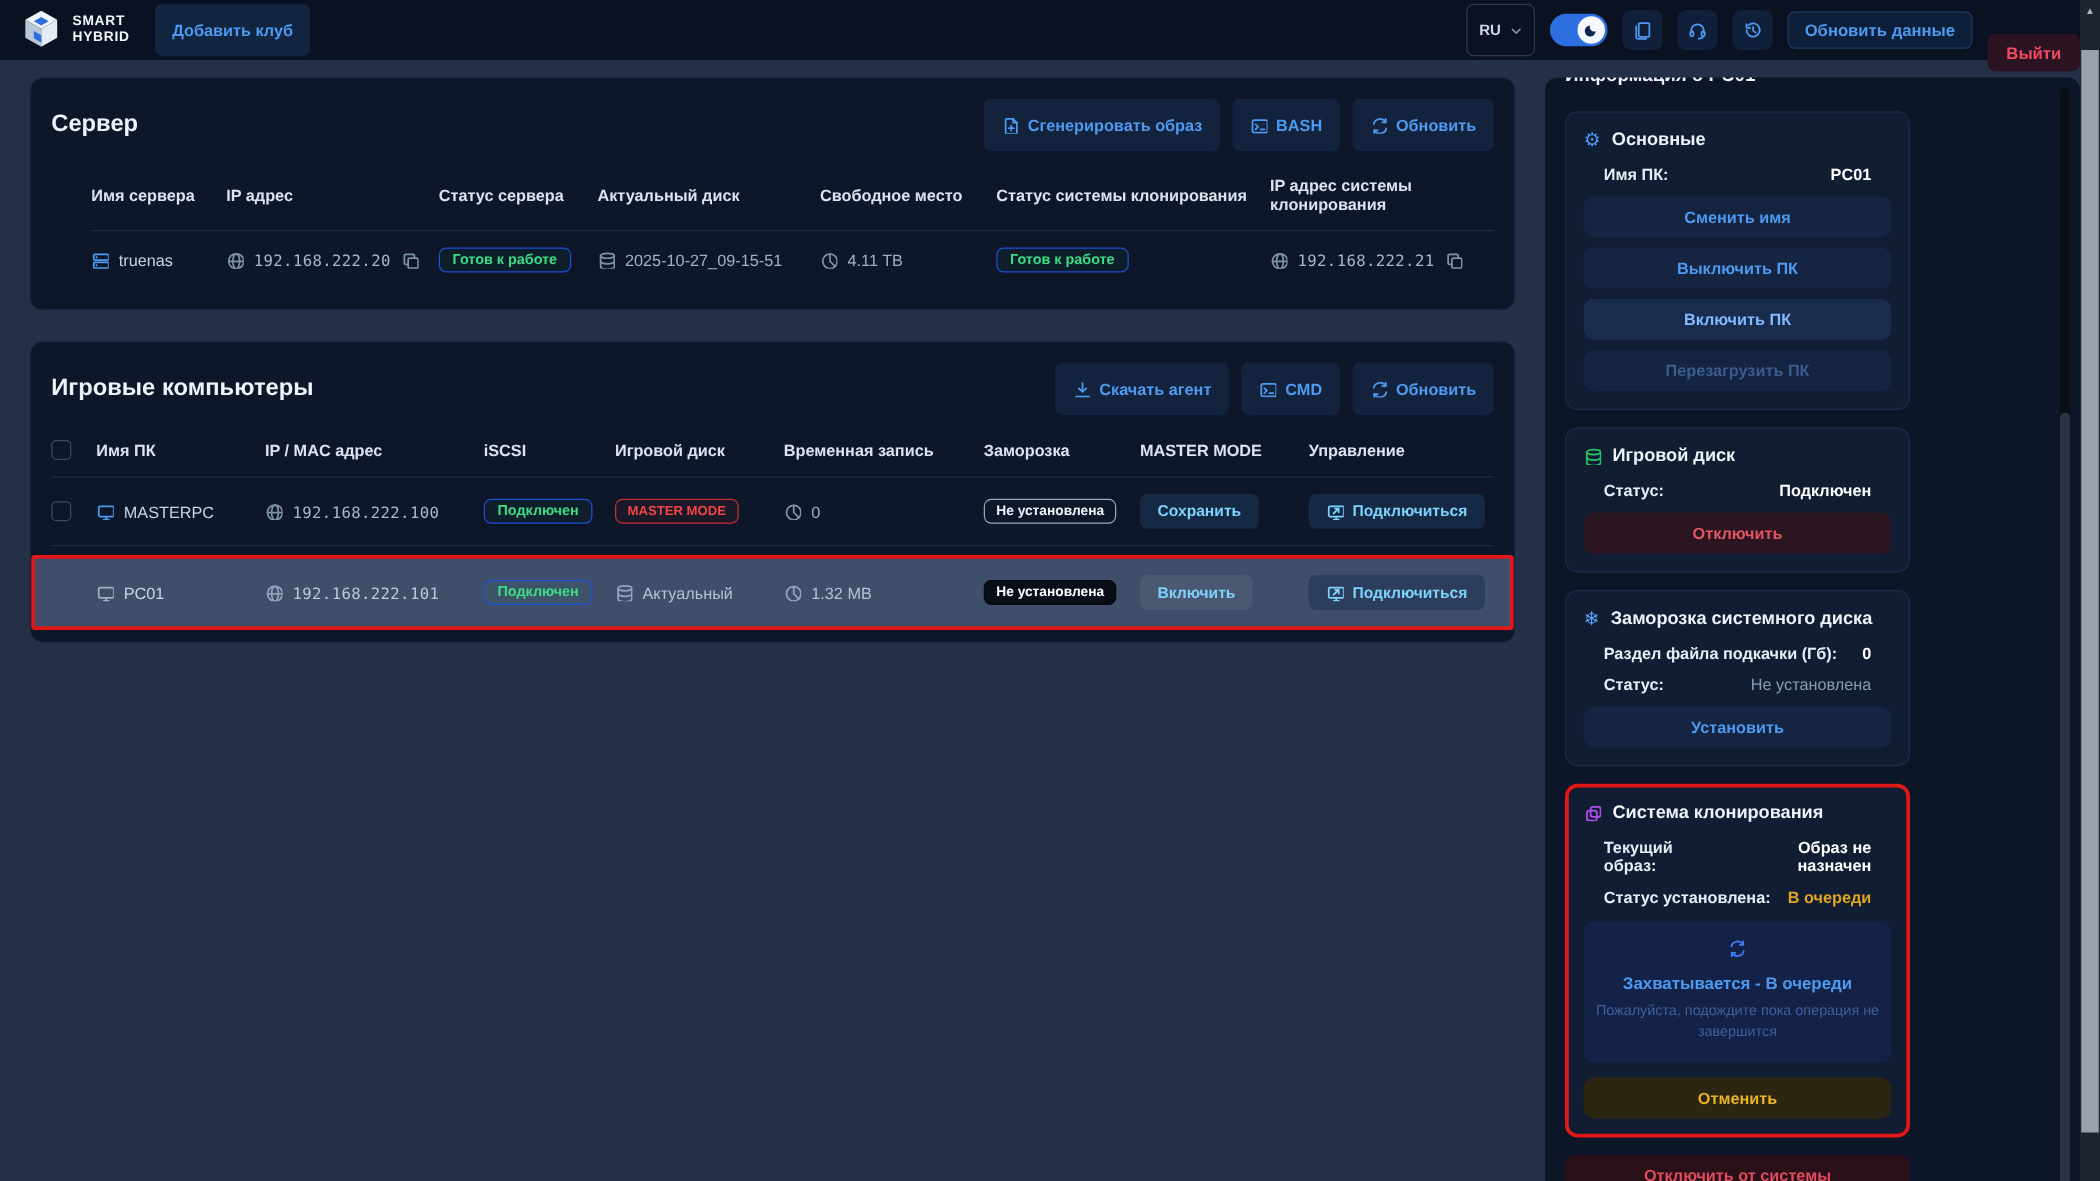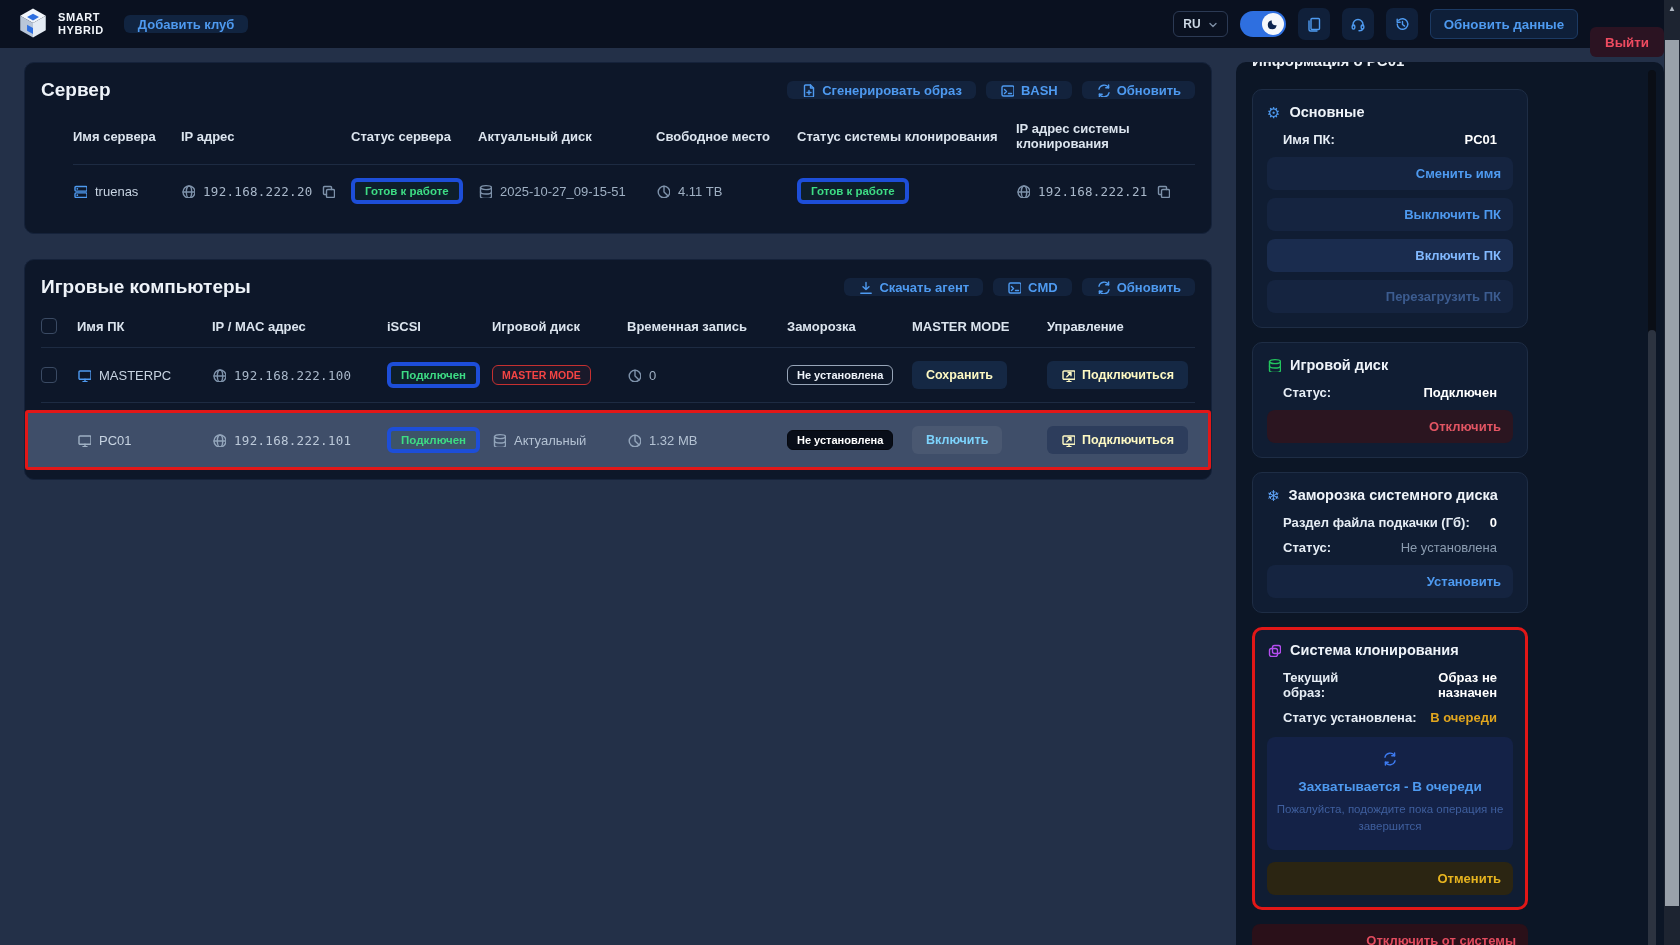--- a/index.html
+++ b/index.html
@@ -25,23 +25,23 @@
   .brand { display:flex; align-items:center; gap:8px; margin-right:8px; }
   .brand-text { font-size:11px; font-weight:700; letter-spacing:.6px; color:#f2f6fb; line-height:1.15; }
   .club-select {
     display:flex; align-items:center; gap:10px; height:32px; padding:0 12px;
     background:#0c1526; border:1px solid #2c3a54; border-radius:8px;
     color:#e8eef6; font-size:13px; cursor:pointer; min-width:276px; justify-content:space-between;
   }
   .club-select .chev { color:#7d8da3; }
   .btn { border:none; cursor:pointer; border-radius:6px; font-family:inherit; display:inline-flex;
          align-items:center; gap:7px; font-size:13px; }
-  .btn-blue { background:#112440; color:#4e9af0; font-weight:700; height:18px; padding:0 14px; }
+  .btn-blue { background:#112440; color:#4e9af0; font-weight:700; height:42px; padding:0 14px; }
   .tb-spacer { flex:1; }
-  .lang-chip { display:flex; align-items:center; gap:6px; height:26px; padding:0 9px;
+  .lang-chip { display:flex; align-items:center; gap:6px; height:42px; padding:0 9px;
     border:1px solid #2c3a54; border-radius:6px; color:#cdd8e4; font-size:12px; font-weight:700; cursor:pointer; }
   .lang-chip .chev { color:#7d8da3; }
   .toggle { width:46px; height:26px; background:#2e6fe0; border-radius:13px; position:relative; cursor:pointer; flex:none; }
   .toggle .knob { position:absolute; top:2px; right:2px; width:22px; height:22px; background:#f5f8fc;
     border-radius:50%; display:flex; align-items:center; justify-content:center; }
   .icon-btn { width:32px; height:32px; border-radius:7px; background:#10203a; color:#4e9af0;
     display:flex; align-items:center; justify-content:center; border:none; cursor:pointer; }
   .btn-outline { background:#0e1f39; border:1px solid #1c3a63; color:#4e9af0; font-weight:700; height:30px; padding:0 13px; border-radius:6px; cursor:pointer; }
   .btn-logout { background:#2b1322; color:#ee4b60; font-weight:700; height:30px; padding:0 15px; border-radius:6px; border:none; cursor:pointer;margin-top:36px; }
 
@@ -61,30 +61,30 @@
   .thead { display:grid; align-items:center; font-weight:700; font-size:13px; color:#dbe4ee;
            margin-top:20px; padding-bottom:13px; border-bottom:1px solid #1d2b42; }
   .trow  { display:grid; align-items:center; padding:13px 0; font-size:13px; color:#c3cfdd; }
   .grid-server  { grid-template-columns:108px 170px 127px 178px 141px 219px 1fr;margin-left:32px; }
   .grid-pc      { grid-template-columns:36px 135px 175px 105px 135px 160px 125px 135px 1fr; }
   .cell { display:flex; align-items:center; gap:8px; min-width:0; }
   .cell .dim-ic { color:#7e92aa; }
   .ip { color:#a9b8ca; letter-spacing:.3px; font-size:12.5px; }
   .copy-btn { color:#7e92aa; background:none; border:none; cursor:pointer; padding:0; display:flex; }
 
-  .badge-green { color:#3ddc84; border:4px solid #1d4ed8; background:rgba(34,197,94,.05);
+  .badge-green { color:#3ddc84; border:1px solid #1d4ed8; background:rgba(34,197,94,.05);
     padding:3px 10px; border-radius:6px; font-size:11.5px; font-weight:700; white-space:nowrap; }
   .badge-red { color:#f34444; border:1px solid #c53030; background:rgba(239,68,68,.06);
     padding:3px 9px; border-radius:6px; font-size:10.5px; font-weight:800; white-space:nowrap; }
   .badge-ghost { color:#eef3f9; border:1px solid #97a5b8; background:#0d1728;
     padding:3px 9px; border-radius:6px; font-size:11px; font-weight:700; white-space:nowrap; }
   .badge-dark { color:#ffffff; border:1px solid #05080f; background:#080d18;
     padding:3px 9px; border-radius:6px; font-size:11px; font-weight:700; white-space:nowrap; }
 
-  .btn-cell { background:#152844; color:#fef9c3; font-weight:700; font-size:12.5px;
+  .btn-cell { background:#152844; color:#7dd3fc; font-weight:700; font-size:12.5px;
     padding:7px 14px; border-radius:6px; border:none; cursor:pointer; display:inline-flex; gap:7px; align-items:center; }
   .btn-cell.disabled { background:#4a5871; color:#7dd3fc; }
   .btn-cell.on-selected { background:#2d3d5c; }
 
   .checkbox { width:16px; height:16px; border:1.5px solid #3a4a63; border-radius:4px; display:inline-block; cursor:pointer; }
 
   .row-selected {
     margin:7px -16px -7px; padding:10px 13px; background:#3f4e69;
     border:3px solid #e21717; border-radius:3px;
   }
@@ -102,21 +102,21 @@
   .side-content { width:276px; }
   .scard { background:#101d33; border:1px solid #1e2d45; border-radius:10px; padding:14px; margin-top:14px; }
   .scard-head { display:flex; align-items:center; gap:9px; font-size:14.5px; font-weight:700; color:#eef3f9; margin-bottom:12px; }
   .glyph { font-size:15px; line-height:1; }
   .g-blue { color:#4e9af0; } .g-ice { color:#60a5fa; }
   .kv { display:flex; justify-content:space-between; align-items:baseline; gap:10px; margin:10px 16px; }
   .kv .k { font-weight:700; color:#e6edf5; font-size:13px; }
   .kv .v { font-weight:700; color:#ffffff; font-size:13px; text-align:right; }
   .kv .v.gray { color:#8b9cb0; font-weight:400; }
   .kv .v.orange { color:#e0a51e; }
-  .btn-side { display:block; width:100%; text-align:right; margin-top:8px; padding:9px 12px;
+  .btn-side { display:block; width:100%; text-align:center; margin-top:8px; padding:9px 12px;
     border-radius:8px; border:none; cursor:pointer; background:#152440; color:#4e9af0;
     font-weight:700; font-size:13px; font-family:inherit; }
   .btn-side.bright { background:#1a2c4e; color:#82b9ff; }
   .btn-side.dim { color:#3c5c90; }
   .btn-side.danger { background:#2b1520; color:#e25563; }
   .btn-side.warn { background:#2b2512; color:#e7b41f; }
   .btn-side.danger2 { background:#2a1019; color:#e14b5e; margin-top:14px; }
 
   .scard.alert { border:3px solid #e21717; padding:12px; }
   .progress-panel { background:#142247; border-radius:8px; padding:14px 6px 16px; text-align:center; margin-top:12px; }

